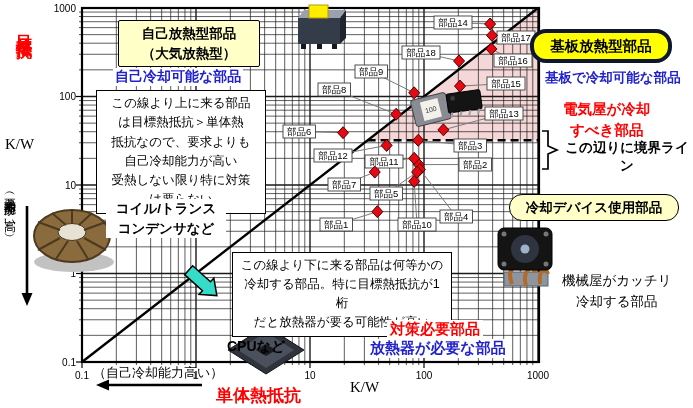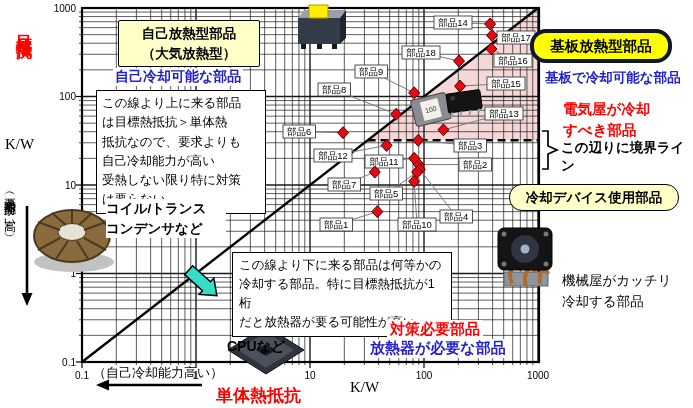--- a/index.html
+++ b/index.html
@@ -1,19 +1,19 @@
 <!DOCTYPE html>
 <html style="--red: #FF0000; --blue: #2222CC; --pale_yellow: #FFFFC8; --yellow: #FFFF00; --pink: #F5D7D7; --diamond: #E50914; --grid: #1a1a1a; --leader: #7a7a7a;"><head>
 <meta charset="utf-8">
 <style>
   html,body{margin:0;padding:0;background:#fff;}
   .stage{position:relative;width:693px;height:408px;background:#fff;overflow:hidden;
          font-family:"Liberation Sans",sans-serif;}
   .stage svg.plot{position:absolute;left:0;top:0;}
-  .ann{position:absolute;color:#000;}
+  .ann{position:absolute;color:#000;text-align:center;}
   .lines{white-space:pre-line;}
   .round-box{border:1.6px solid #000;border-radius:2px;background:var(--pale_yellow);
              font-weight:bold;text-align:center;}
   .note-box{border:1.6px solid #000;background:#fff;}
   .blue{color:var(--blue);font-weight:bold;}
   .red{color:var(--red);font-weight:bold;}
   .whitebg{background:#fff;}
   .serif{font-family:"Liberation Serif",serif;}
   .vert{writing-mode:vertical-rl;text-orientation:mixed;}
   
@@ -23,21 +23,21 @@
   #coil-text{left:106px;top:199px;width:120px;font-size:13.5px;font-weight:bold;line-height:1.45;}
   #cpu-text{left:227px;top:338px;font-size:14px;font-weight:bold;}
   #lower-note{left:232px;top:252px;width:206px;font-size:12.5px;line-height:1.53;padding:3px 6px;}
   #measure-text{left:387px;top:320px;font-size:15px;padding:0 3px;}
   #heatsink-text{left:368px;top:339px;font-size:15px;padding:0 2px;}
   #board-box{left:530px;top:29px;width:134px;height:26px;font-size:14.5px;line-height:26px;
              border:4px solid #0f172a;border-radius:16px;background:var(--yellow);}
   #board-cool-text{left:545px;top:69px;font-size:13.5px;}
   #elec-text{left:563px;top:99px;font-size:14.5px;line-height:1.45;}
   #boundary-text{left:561px;top:139px;font-size:13.5px;font-weight:bold;}
-  #cooling-box{left:509px;top:184px;width:168px;height:25px;font-size:13.5px;line-height:25px;border-radius:13px;}
+  #cooling-box{left:509px;top:194px;width:168px;height:25px;font-size:13.5px;line-height:25px;border-radius:13px;}
   #mech-text{left:562px;top:242px;font-size:13.5px;line-height:1.55;margin-top:29px;}
   #y-title{left:13px;top:22px;font-size:16px;font-weight:bold;color:var(--red);letter-spacing:2px;}
   #y-unit{left:5px;top:136px;font-size:15px;}
   #y-note{left:1px;top:188px;font-size:12px;letter-spacing:1px;}
   #x-note{left:93px;top:364px;font-size:13px;}
   #x-title{left:216px;top:384px;font-size:17px;}
   #x-unit{left:350px;top:379px;font-size:15px;}
   #page-number{left:664px;top:389px;font-size:12.5px;font-weight:bold;margin-top:38px;}
 </style>
 </head>

